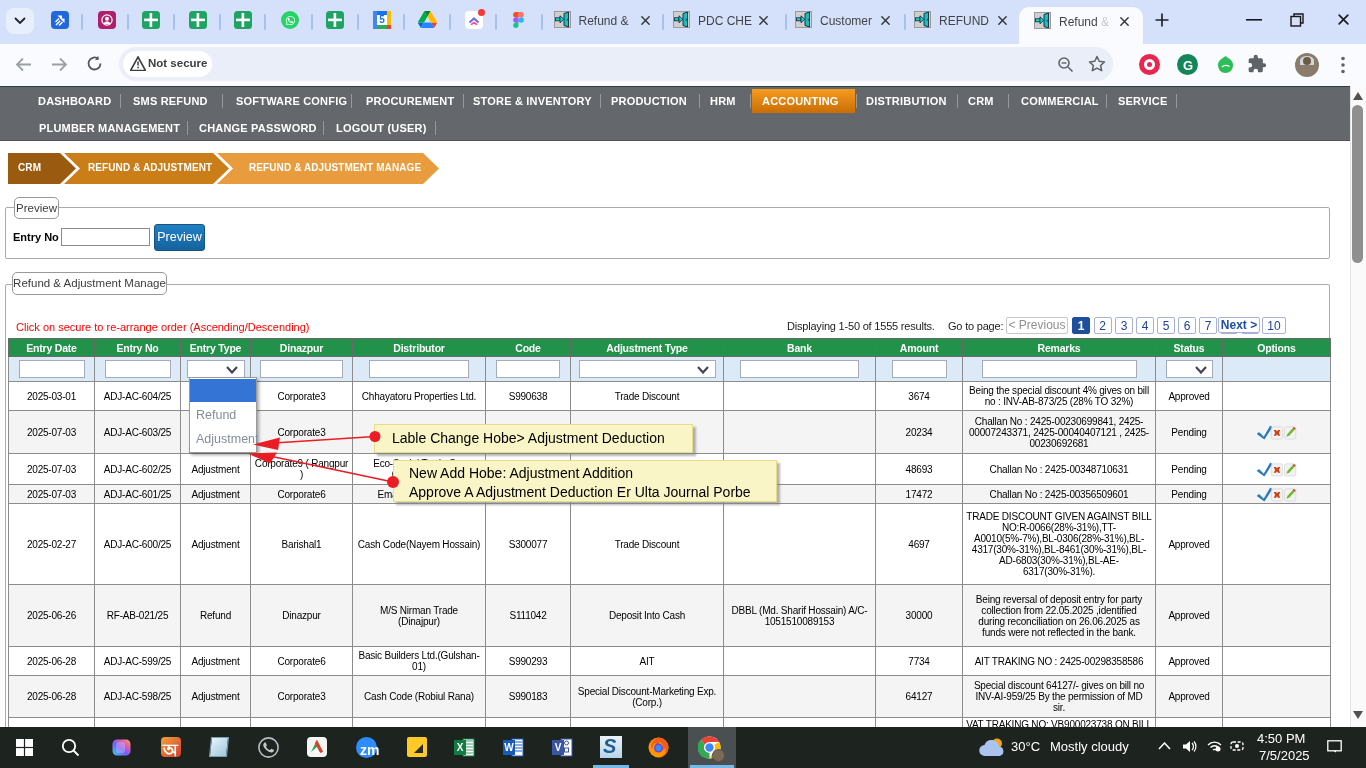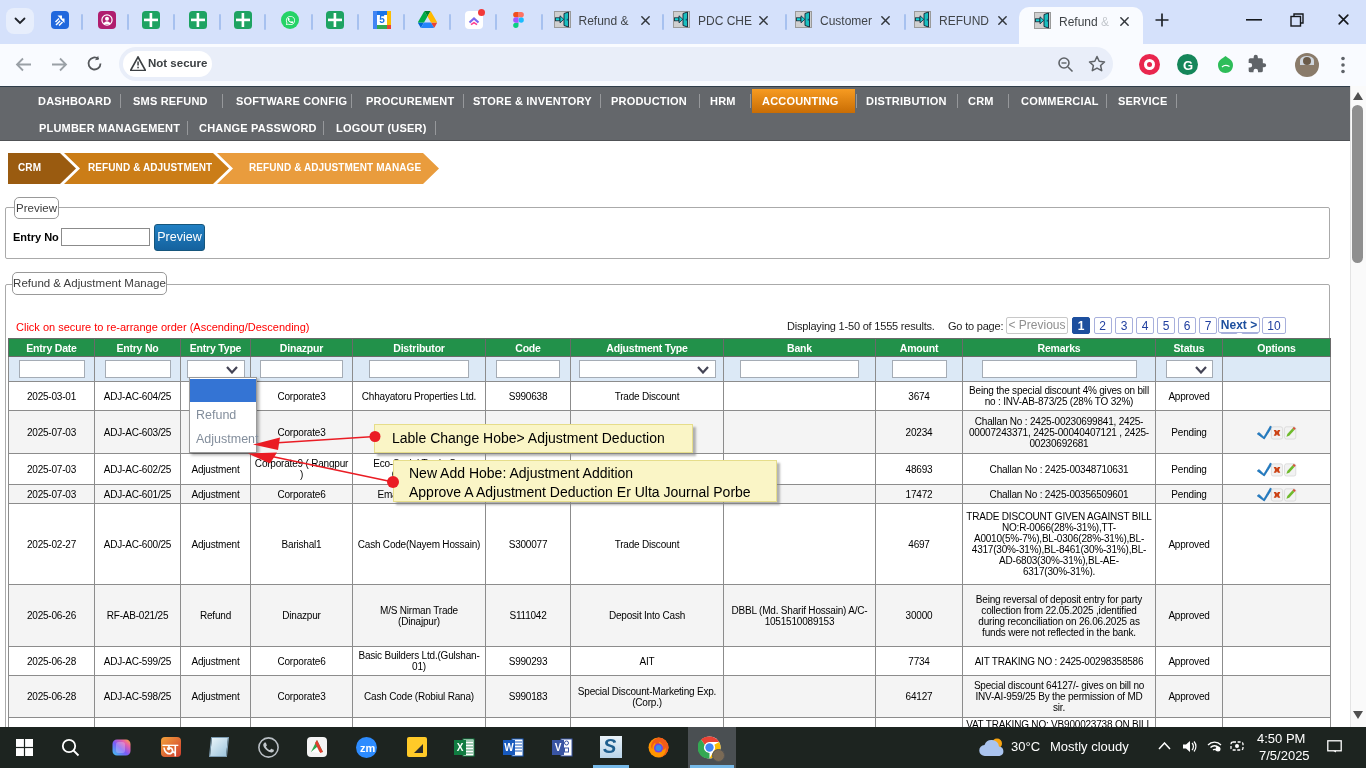--- a/index.html
+++ b/index.html
@@ -562,21 +562,21 @@
         <circle cx="12" cy="12" r="11" fill="none" stroke="#b9bfc4" stroke-width="1.8"></circle>
         <path d="M17.5 14.4c-.3-.15-1.76-.87-2.03-.97-.27-.1-.47-.15-.67.15-.2.3-.77.96-.94 1.16-.17.2-.35.22-.64.07-.3-.15-1.26-.46-2.4-1.48-.88-.79-1.48-1.76-1.65-2.06-.17-.3-.02-.46.13-.6.13-.13.3-.35.44-.52.15-.17.2-.3.3-.5.1-.2.05-.37-.02-.52-.07-.15-.67-1.62-.92-2.22-.24-.58-.49-.5-.67-.5-.17 0-.37-.03-.57-.03-.2 0-.52.07-.8.37-.27.3-1.04 1.02-1.04 2.5 0 1.47 1.07 2.9 1.22 3.1.15.2 2.1 3.2 5.1 4.49.71.3 1.27.49 1.7.63.72.23 1.37.2 1.88.12.57-.08 1.76-.72 2.01-1.42.25-.7.25-1.3.17-1.42-.07-.12-.27-.2-.57-.35z" fill="#c2c8cc"></path>
       </svg>
 <div class="abs" style="left:307px;top:10px;width:20px;height:20px;border-radius:4px;background:#f4f4f4;"></div>
 <svg class="ab" style="left:309px;top:12px;" width="16" height="16" viewBox="0 0 16 16">
         <path d="M8 1 L14 13 L2 13 Z" fill="#2da94f"></path>
         <path d="M8 1 L14 13 L11 14 L6 4 Z" fill="#e23c2e"></path>
         <path d="M2 13 L8 8 L11 14 Z" fill="#fff"></path>
       </svg>
 <div class="abs" style="left:356px;top:10px;width:21px;height:21px;border-radius:50%;background:#2d8cff;"></div>
-<div class="abs" style="left:360px;top:15px;color:#fff;font-size:11px;font-weight:bold;">zm</div>
+<div class="abs" style="left:360px;top:15px;color:#fff;font-size:14px;font-weight:bold;">zm</div>
 <div class="abs" style="left:407px;top:10px;width:20px;height:20px;background:#ffca28;border-radius:2px;"></div>
 <svg class="ab" style="left:407px;top:10px;" width="20" height="20" viewBox="0 0 20 20">
         <path d="M11 20 L20 11 L20 20 Z" fill="#2a2a2a" transform="translate(-4,-4)"></path>
       </svg>
 <svg class="ab" style="left:454px;top:10px;" width="21" height="21" viewBox="0 0 21 21">
         <rect x="9" y="2" width="11" height="17" fill="#fff" stroke="#107c41" stroke-width="1"></rect>
         <path d="M10 4h9 M10 7h9 M10 10h9 M10 13h9 M10 16h9" stroke="#107c41" stroke-width="0.8"></path>
         <rect x="0" y="3" width="12" height="15" fill="#107c41"></rect>
         <text x="6" y="14" font-size="10" fill="#fff" font-family="Liberation Sans" font-weight="bold" text-anchor="middle">X</text>
       </svg>

